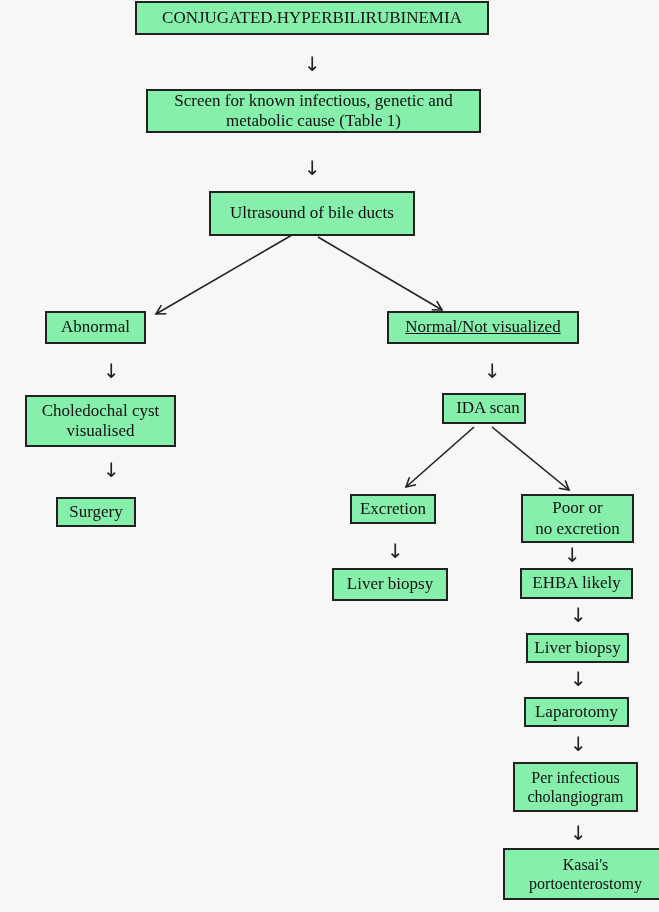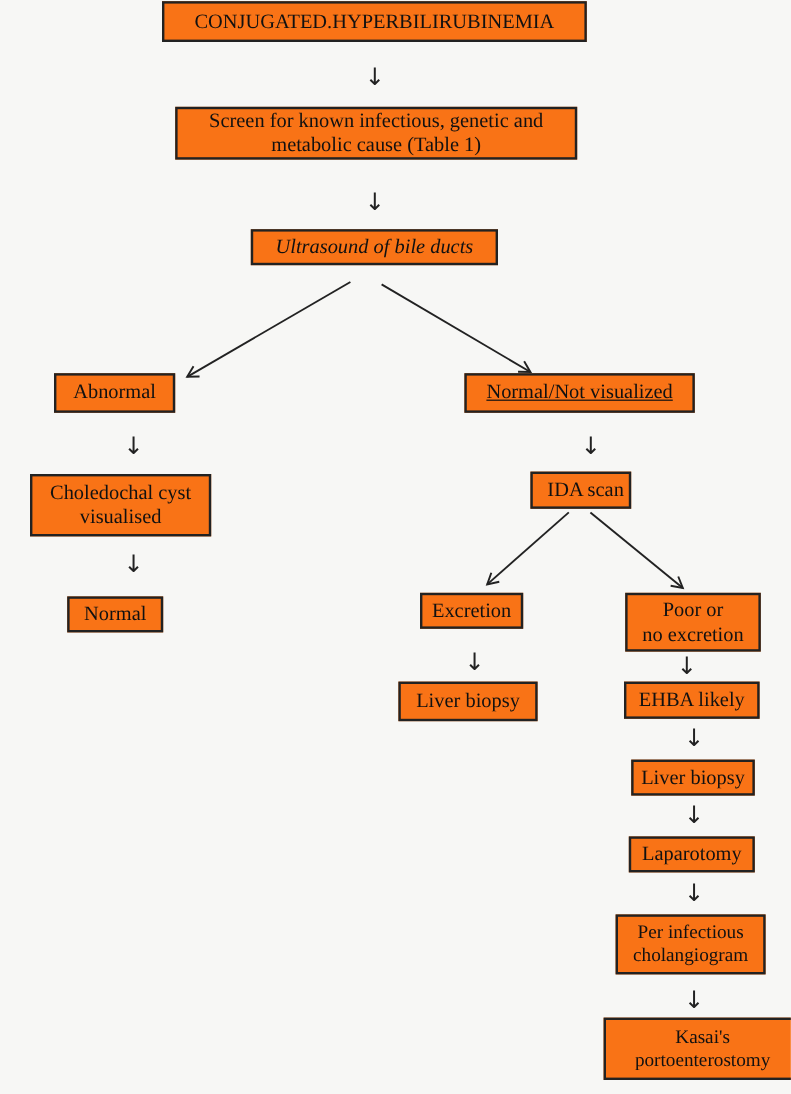--- a/index.html
+++ b/index.html
@@ -7,21 +7,21 @@
     width: 659px; height: 912px;
     background: #f7f7f5;
     position: relative;
     overflow: hidden;
     font-family: "Liberation Serif", "DejaVu Serif", serif;
     color: #111;
   }
   .box {
     position: absolute;
     border: 2px solid #222;
-    background: #f97316;
+    background: #86efac;
     box-sizing: border-box;
     display: flex; align-items: center; justify-content: center;
     text-align: center;
     line-height: 1.2;
     padding: 0 4px;
   }
   .box span { white-space: pre-line; }
   .arrow {
     position: absolute;
     font-family: "DejaVu Sans", sans-serif;
@@ -50,21 +50,21 @@
   <span>CONJUGATED.HYPERBILIRUBINEMIA</span>
 </div>
 <div class="arrow" style="left:304px;top:54px;">↓</div>
 
 <div class="box" style="left:146px;top:89px;width:335px;height:44px;font-size:17px;">
   <span>Screen for known infectious, genetic and
 metabolic cause (Table 1)</span>
 </div>
 <div class="arrow" style="left:304px;top:158px;">↓</div>
 
-<div class="box" style="left:209px;top:191px;width:206px;height:30px;font-size:17px;font-style:italic;">
+<div class="box" style="left:209px;top:191px;width:206px;height:45px;font-size:17px;">
   <span>Ultrasound of bile ducts</span>
 </div>
 
 <div class="box" style="left:45px;top:311px;width:101px;height:33px;font-size:17px;">
   <span>Abnormal</span>
 </div>
 <div class="box" style="left:387px;top:311px;width:192px;height:33px;font-size:17px;text-decoration:underline;">
   <span>Normal/Not visualized</span>
 </div>
 
@@ -75,21 +75,21 @@
   <span>Choledochal cyst
 visualised</span>
 </div>
 <div class="box" style="left:442px;top:393px;width:84px;height:31px;font-size:17px;padding-left:12px;">
   <span>IDA scan</span>
 </div>
 
 <div class="arrow" style="left:103px;top:460px;">↓</div>
 
 <div class="box" style="left:56px;top:497px;width:80px;height:30px;font-size:17px;">
-  <span>Normal</span>
+  <span>Surgery</span>
 </div>
 
 <div class="box" style="left:350px;top:494px;width:86px;height:30px;font-size:17px;">
   <span>Excretion</span>
 </div>
 <div class="box" style="left:521px;top:494px;width:113px;height:49px;font-size:17px;">
   <span>Poor or
 no excretion</span>
 </div>
 

